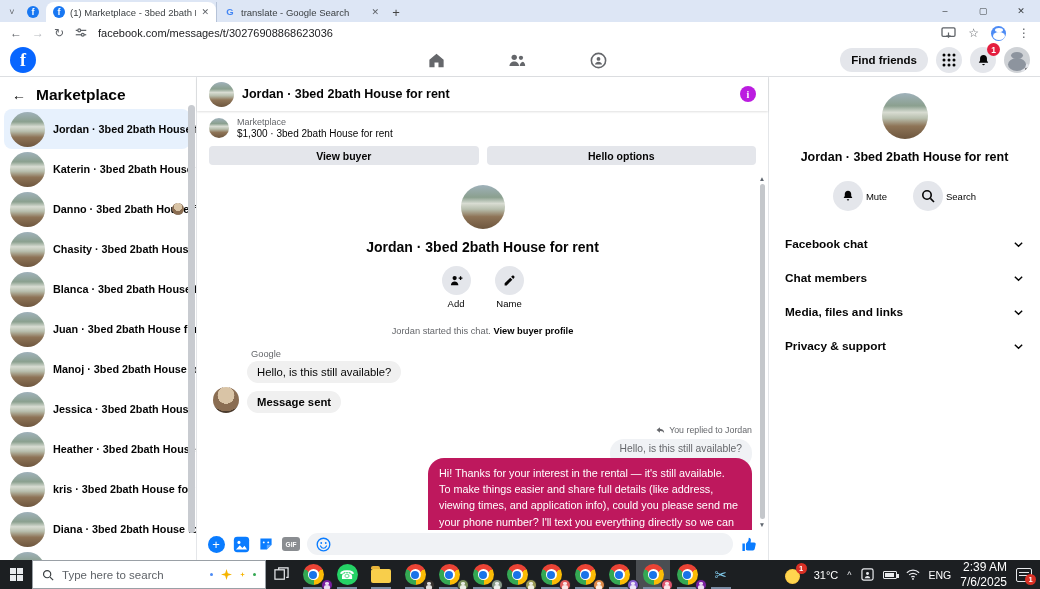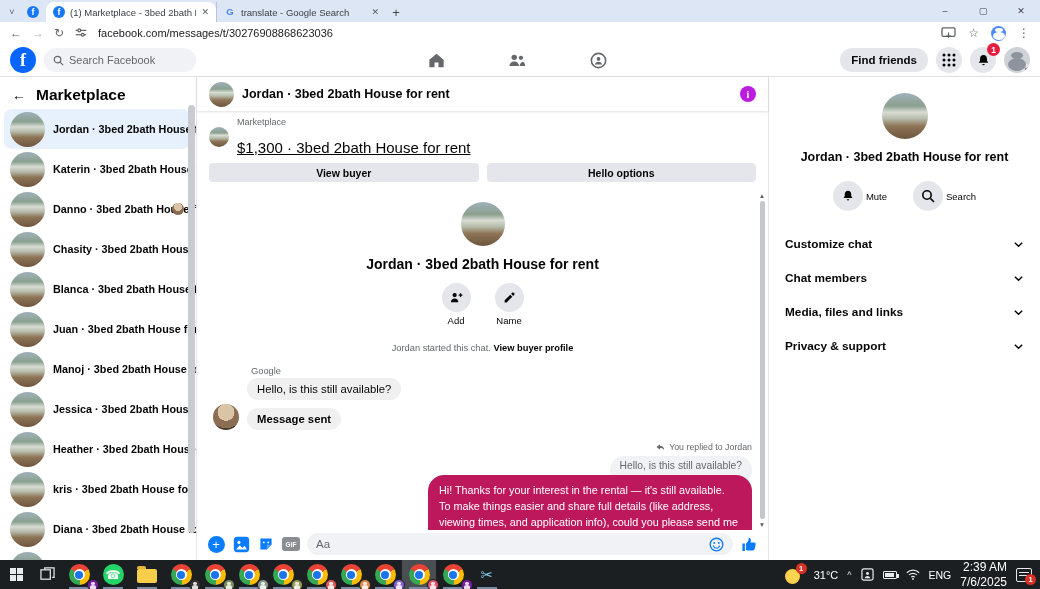--- a/index.html
+++ b/index.html
@@ -71,21 +71,21 @@
   .chat-avatar-sm { width:25px; height:25px; border-radius:50%;
     background:linear-gradient(180deg,#9fb1ba 0%,#8ba08f 28%,#d8dcd2 42%,#b8bfae 55%,#8e7457 72%,#6d563e 100%); }
   .chat-title { font-size:12.5px; font-weight:bold; flex:1; white-space:nowrap; overflow:hidden; }
   .info-circle { width:16px; height:16px; border-radius:50%; background:#bb1ce0; color:#fff; font-size:10px; font-weight:bold; display:flex; align-items:center; justify-content:center; font-family:"Liberation Serif",serif; }
 
   .mp-banner { padding:6px 12px 8px; background:#fff; }
   .banner-row { display:flex; gap:8px; align-items:center; }
   .banner-avatar { width:20px; height:20px; border-radius:50%; flex:none;
     background:linear-gradient(180deg,#9fb1ba 0%,#8ba08f 28%,#d8dcd2 42%,#b8bfae 55%,#8e7457 72%,#6d563e 100%); }
   .banner-label { font-size:9px; color:#65676b; }
-  .banner-listing { font-size:15px; color:#050505; margin-top:12px;text-decoration:underline; }
+  .banner-listing { font-size:10px; color:#050505; margin-top:1px; }
   .banner-btns { display:flex; gap:8px; margin-top:7px; }
   .gbtn { flex:1; height:19px; background:#e4e6eb; border-radius:4px; font-size:10.5px; font-weight:bold; display:flex; align-items:center; justify-content:center; }
 
   .chat-body { flex:1; position:relative; overflow:hidden; padding:0 16px; }
   .profile-center { text-align:center; margin-top:12px; }
   .profile-avatar { width:44px; height:44px; border-radius:50%; display:inline-block;
     background:linear-gradient(180deg,#9fb1ba 0%,#8ba08f 28%,#d8dcd2 42%,#b8bfae 55%,#8e7457 72%,#6d563e 100%); }
   .profile-name { font-size:14px; font-weight:bold; margin-top:7px; }
   .pbtn-row { display:flex; justify-content:center; gap:24px; margin-top:11px; }
   .pbtn { display:flex; flex-direction:column; align-items:center; gap:3px; }
@@ -223,27 +223,20 @@
         <path d="M8 6 v5 M6 9 l2 2 2-2" stroke="#5f6368" stroke-width="1.3" fill="none"></path>
       </svg>
     <span class="nav-glyph">☆</span>
     <span class="avatar-mini"></span>
     <span class="nav-glyph">⋮</span>
   </div>
 </div>
 
 <div class="fbheader">
   <div class="fb-logo">f</div>
-  <div class="fb-search">
-    <svg width="11" height="11" viewBox="0 0 12 12">
-        <circle cx="5" cy="5" r="3.6" fill="none" stroke="#65676b" stroke-width="1.3"></circle>
-        <line x1="8" y1="8" x2="11" y2="11" stroke="#65676b" stroke-width="1.3"></line>
-      </svg>
-    <input placeholder="Search Facebook" style="">
-  </div>
   <div class="fb-navicons">
     <span class="navic">
       <svg width="19" height="19" viewBox="0 0 24 24" fill="#65676b">
           <path d="M3 11 L12 3.5 L21 11 V20.5 H14.5 V14.5 H9.5 V20.5 H3 Z"></path>
         </svg>
     </span>
     <span class="navic">
       <svg width="20" height="19" viewBox="0 0 24 24" fill="#65676b">
           <circle cx="8.5" cy="8" r="3.4"></circle>
           <path d="M2.5 19 c0-3.4 2.7-5.8 6-5.8 s6 2.4 6 5.8 z"></path>
@@ -441,21 +434,20 @@
             <path d="M3 3 h14 v8 l-6 6 H3 z" fill="#0a7cff"></path>
             <path d="M17 11 l-6 6 v-6 z" fill="#5ea8ff"></path>
             <circle cx="7.2" cy="8" r="1.2" fill="#fff"></circle>
             <circle cx="12.8" cy="8" r="1.2" fill="#fff"></circle>
           </svg>
       </span>
       <span class="comp-icon">
           <span class="gif-box">GIF</span>
         </span>
       <div class="input-wrap">
-        <input placeholder="Aa" style="">
         <svg width="15" height="15" viewBox="0 0 20 20">
             <circle cx="10" cy="10" r="8.4" fill="none" stroke="#0a7cff" stroke-width="1.8"></circle>
             <circle cx="7" cy="8" r="1.2" fill="#0a7cff"></circle>
             <circle cx="13" cy="8" r="1.2" fill="#0a7cff"></circle>
             <path d="M6 12 c1 2 2.6 3 4 3 s3-1 4-3" fill="none" stroke="#0a7cff" stroke-width="1.6" stroke-linecap="round"></path>
           </svg>
       </div>
       <span class="comp-icon">
         <svg width="17" height="17" viewBox="0 0 24 24" fill="#0a7cff">
             <path d="M2 10.5 h3.5 V21 H2 z M7 20.3 V10.8 l3.4-4.2 L11 2.5 c2 .2 3 1.5 3 3.3 l-.4 3.2 h5 c1.4 0 2.5 1.3 2.2 2.7 l-1.5 6.6 c-.3 1.2-1.2 2-2.4 2 H9.5 c-1 0-1.9-.4-2.5-1z"></path>
@@ -482,21 +474,21 @@
             <svg width="14" height="14" viewBox="0 0 14 14">
               <circle cx="6" cy="6" r="4.2" fill="none" stroke="#050505" stroke-width="1.6"></circle>
               <line x1="9.4" y1="9.4" x2="13" y2="13" stroke="#050505" stroke-width="1.6"></line>
             </svg>
           </span>
         <span class="rp-label">Search</span>
       </div>
     </div>
     <div class="rp-sections">
       <div class="rp-section">
-        <span>Customize chat</span>
+        <span>Facebook chat</span>
         <svg width="11" height="11" viewBox="0 0 12 12">
             <path d="M2 4 l4 4 4-4" fill="none" stroke="#050505" stroke-width="1.5"></path>
           </svg>
       </div>
       <div class="rp-section">
         <span>Chat members</span>
         <svg width="11" height="11" viewBox="0 0 12 12">
             <path d="M2 4 l4 4 4-4" fill="none" stroke="#050505" stroke-width="1.5"></path>
           </svg>
       </div>
@@ -518,20 +510,31 @@
 
 <div class="taskbar">
   <div class="tb-start">
     <span class="win-logo">
         <span></span>
         <span></span>
         <span></span>
         <span></span>
       </span>
   </div>
+  <div class="tb-search">
+    <svg width="12" height="12" viewBox="0 0 14 14">
+        <circle cx="6" cy="6" r="4.2" fill="none" stroke="#3c4043" stroke-width="1.4"></circle>
+        <line x1="9.4" y1="9.4" x2="13" y2="13" stroke="#3c4043" stroke-width="1.4"></line>
+      </svg>
+    <span class="tb-search-text">Type here to search</span>
+    <span class="sparkle-dot-b"></span>
+    <span class="sparkle"></span>
+    <span class="sparkle-sm"></span>
+    <span class="sparkle-dot-g"></span>
+  </div>
   <div class="tb-taskview">
     <svg width="15" height="15" viewBox="0 0 16 16">
         <rect x="1" y="3" width="10" height="10" fill="none" stroke="#e8eaed" stroke-width="1.3"></rect>
         <path d="M5 3 V1 h10 v10 h-2" fill="none" stroke="#e8eaed" stroke-width="1.3"></path>
       </svg>
   </div>
   <div class="apps">
     <div class="app">
         <span class="chrome"></span>
         <span class="pbadge bg-purple"></span>

